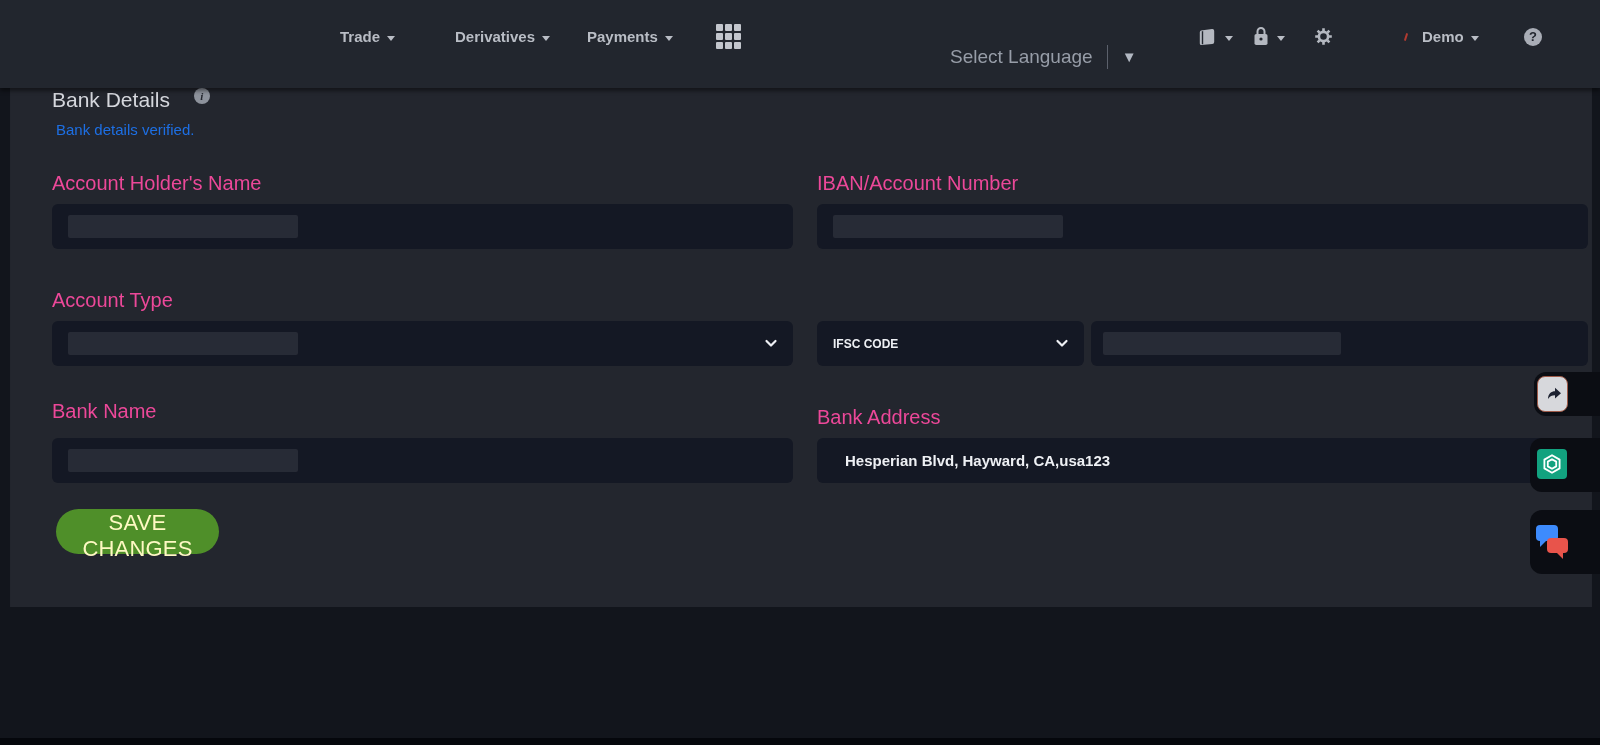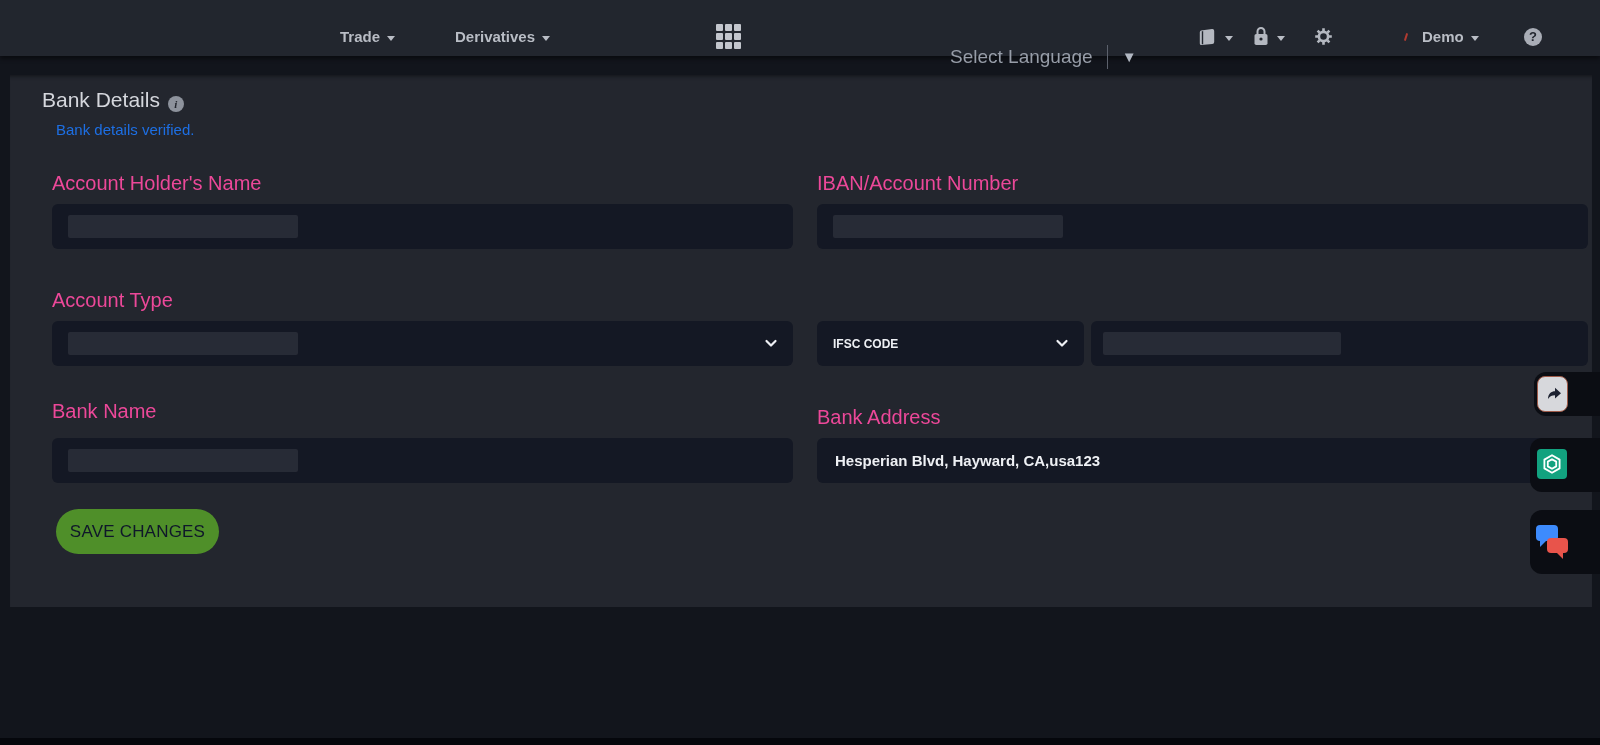--- a/index.html
+++ b/index.html
@@ -4,54 +4,54 @@
 <style>
   html,body{margin:0;padding:0;background:#12151c;}
   *{box-sizing:border-box;}
   .canvas{
     position:relative;width:1600px;height:745px;overflow:hidden;
     background:#12151c;
     font-family:"Liberation Sans","DejaVu Sans",sans-serif;
     -webkit-font-smoothing:antialiased;
   }
   
-  .nav{position:absolute;left:0;top:0;right:0;height:56px;background:#22262e;z-index:5;
+  .nav{position:absolute;left:0;top:0;right:0;height:88px;background:#22262e;z-index:5;
        box-shadow:0 3px 4px rgba(0,0,0,.45);}
   .nav-item{position:absolute;top:0;height:73px;display:flex;align-items:center;gap:7px;
             color:#b9bdc5;font-size:15px;font-weight:600;cursor:pointer;}
   .caret{width:0;height:0;border-left:4px solid transparent;border-right:4px solid transparent;
          border-top:5px solid #b9bdc5;margin-top:3px;}
   .grid-icon{display:grid;grid-template-columns:repeat(3,7px);grid-template-rows:repeat(3,7px);gap:2px;}
   .grid-icon span{background:#c3c6cd;border-radius:1px;}
   .lang{color:#979da8;font-size:19px;font-weight:400;gap:14px;margin-top:20px;}
   .lang-sep{width:1px;height:24px;background:#5c616c;}
   .lang-tri{color:#b2b8c2;font-size:15px;line-height:1;}
   .help-circle{width:18px;height:18px;border-radius:50%;background:#a9adb6;color:#22262e;
                font-size:13px;font-weight:700;display:flex;align-items:center;justify-content:center;}
   .red-tick{width:2px;height:8px;background:#b03a30;transform:rotate(18deg);border-radius:1px;margin-right:8px;}
   
   .panel{position:absolute;left:10px;top:75px;width:1582px;height:532px;background:#23262e;
          box-shadow:inset 0 5px 4px -4px rgba(0,0,0,.5);}
-  .page-title{position:absolute;left:32px;top:13px;display:flex;align-items:flex-end;gap:8px;
+  .page-title{position:absolute;left:42px;top:13px;display:flex;align-items:flex-start;gap:24px;
               color:#d5d7dd;font-size:21px;font-weight:500;}
   .info-circle{width:16px;height:16px;border-radius:50%;background:#8d929c;color:#23262e;
                font-size:11px;font-weight:700;display:flex;align-items:center;justify-content:center;
                font-family:"Liberation Serif","DejaVu Serif",serif;font-style:italic;}
   .verified{position:absolute;left:46px;top:46px;color:#1d6fe4;font-size:15px;font-weight:500;}
   .f-label{position:absolute;color:#ec4899;font-size:20px;font-weight:400;}
   .input-box{position:absolute;height:45px;background:#141824;border-radius:6px;}
   .redact{position:absolute;left:16px;top:11px;height:23px;width:230px;background:#272b36;border-radius:2px;}
   .chev{position:absolute;right:14px;top:14px;}
   .select-label{position:absolute;left:16px;top:0;height:45px;display:flex;align-items:center;
                 color:#eef0f4;font-size:12px;font-weight:700;}
   .text-input{position:absolute;height:45px;background:#141824;border:none;border-radius:6px;
-              color:#eef0f4;font-size:15px;font-weight:700;padding:0 18px;
+              color:#eef0f4;font-size:15px;font-weight:700;padding:0 28px;
               font-family:"Liberation Sans","DejaVu Sans",sans-serif;}
   .save-btn{position:absolute;left:46px;top:434px;width:163px;height:45px;border:none;cursor:pointer;
-            border-radius:23px;background:#4f8f29;color:#0f172a;font-size:17px;font-weight:500;
+            border-radius:23px;background:#4f8f29;color:#fef9c3;font-size:22px;font-weight:500;
             letter-spacing:.2px;font-family:"Liberation Sans","DejaVu Sans",sans-serif;}
   
   .ext-tab{position:absolute;right:0;background:#0b0d13;border-radius:12px 0 0 12px;z-index:8;}
   .share-box{position:absolute;right:32px;top:376px;width:31px;height:36px;background:#d7d8dc;
              border:1px solid #9e5a48;border-radius:8px;display:flex;align-items:center;
              justify-content:center;z-index:9;cursor:pointer;}
   .gpt-box{position:absolute;right:33px;top:449px;width:30px;height:30px;background:#12a27f;
            border-radius:4px;display:flex;align-items:center;justify-content:center;z-index:9;cursor:pointer;}
   .bubbles-box{position:absolute;right:30px;top:521px;width:36px;height:42px;z-index:9;cursor:pointer;}
   .bottom-bar{position:absolute;left:0;right:0;bottom:0;height:7px;background:#05070c;}
@@ -63,20 +63,24 @@
 
   <div class="nav">
     <div class="nav-item" style="left:340px">
       <span>Trade</span>
       <span class="caret"></span>
     </div>
     <div class="nav-item" style="left:455px">
       <span>Derivatives</span>
       <span class="caret"></span>
     </div>
+    <div class="nav-item" style="left:587px">
+      <span>Payments</span>
+      <span class="caret"></span>
+    </div>
 
     <div class="nav-item" style="left:716px">
       <span class="grid-icon">
         <span></span>
           <span></span>
           <span></span>
           <span></span>
           <span></span>
           <span></span>
           <span></span>

